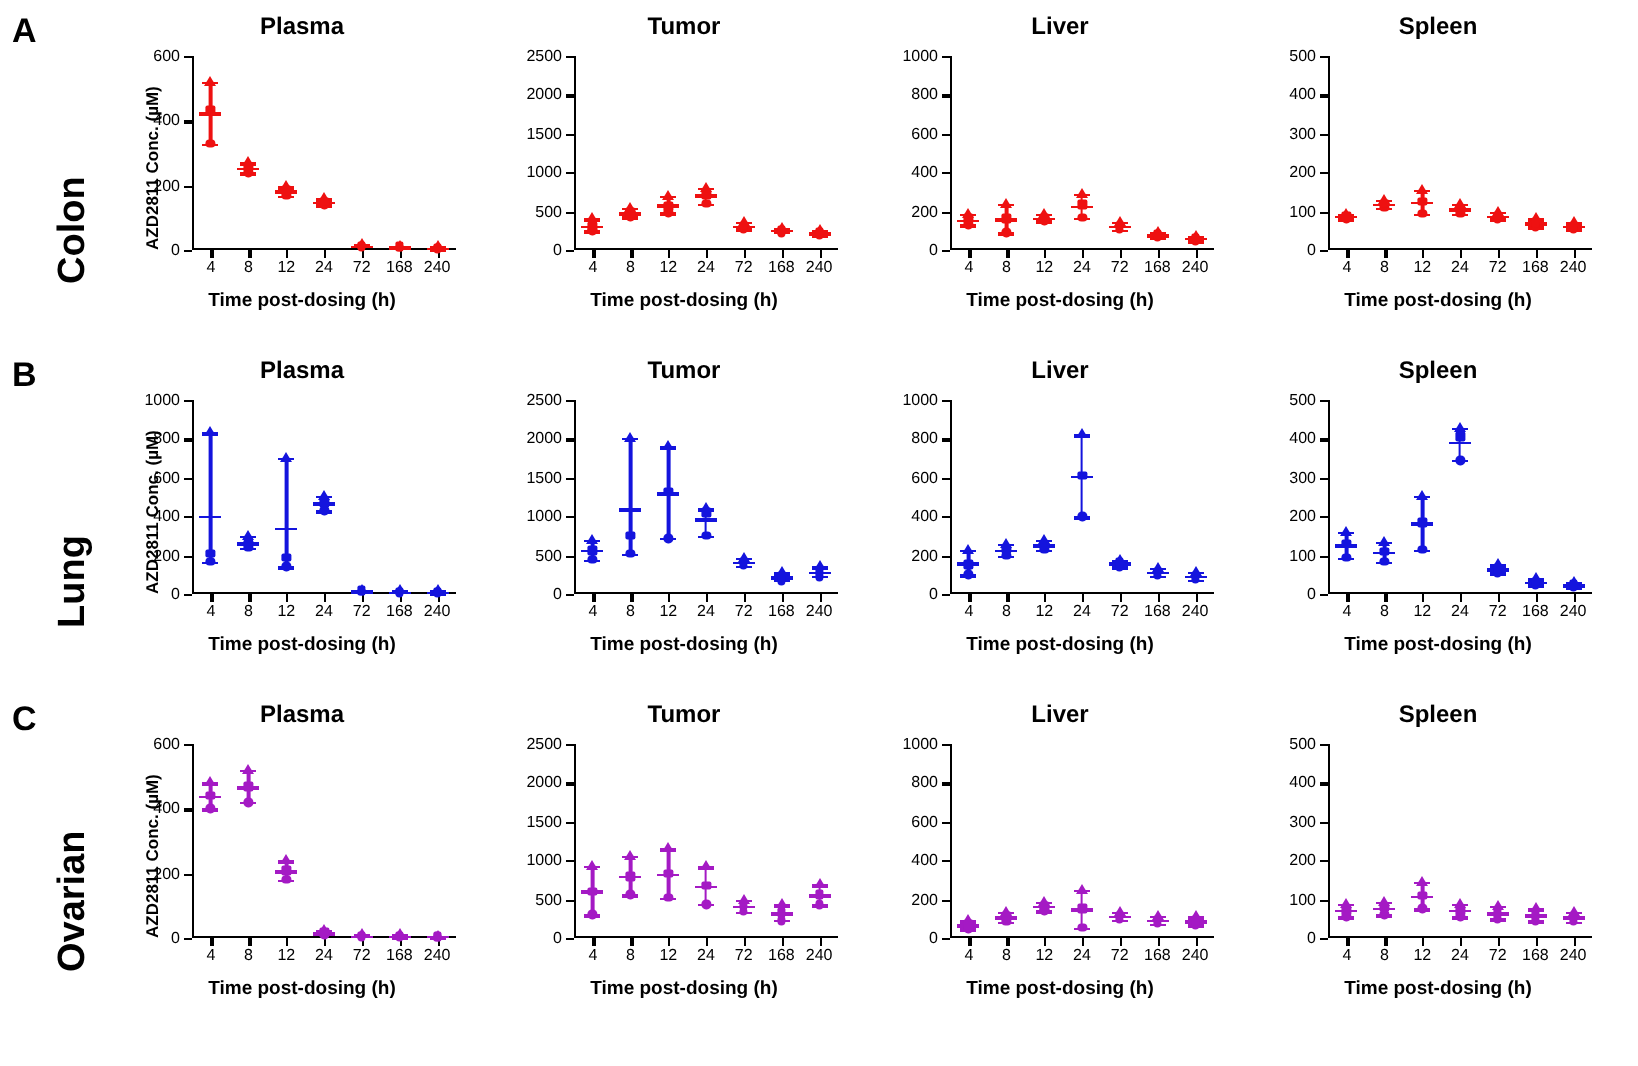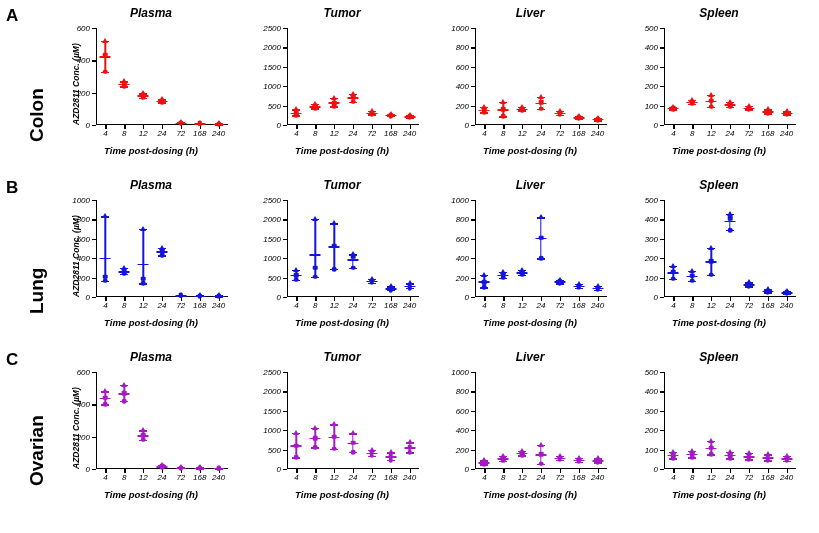--- a/index.html
+++ b/index.html
@@ -8,21 +8,21 @@
   .panel-letter{position:absolute;font-weight:bold;font-size:17px;}
 
   .rotlabel{
     position:absolute;
     transform:rotate(-90deg);
     transform-origin:0 0;
     white-space:nowrap;
     font-weight:bold;
   }
 
-  .plot{position:absolute;font-style:italic;}
+  .plot{position:absolute;}
   .plot .title{
     position:absolute;top:0;left:0;width:100%;
     text-align:center;font-size:12px;font-weight:bold;
   }
   .plot .ylab{
     position:absolute;
     font-size:8.5px;font-weight:bold;
     transform:rotate(-90deg);
     transform-origin:0 0;
     white-space:nowrap;

